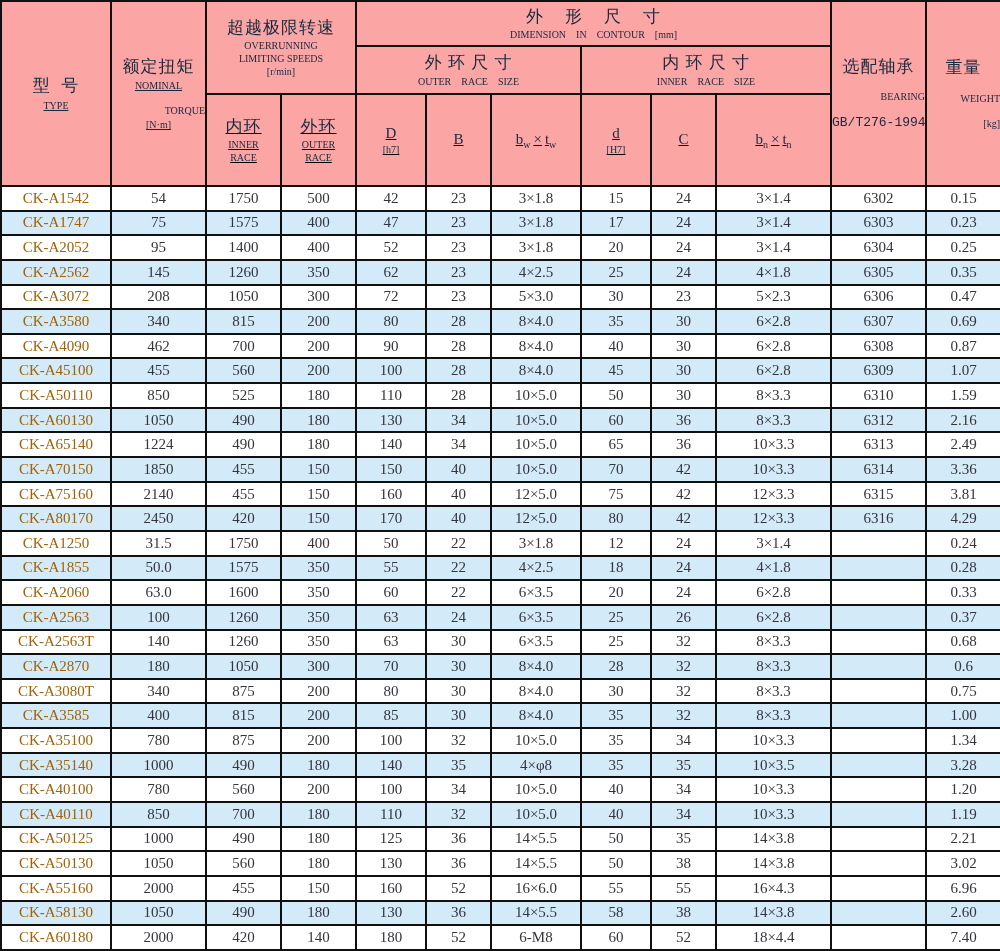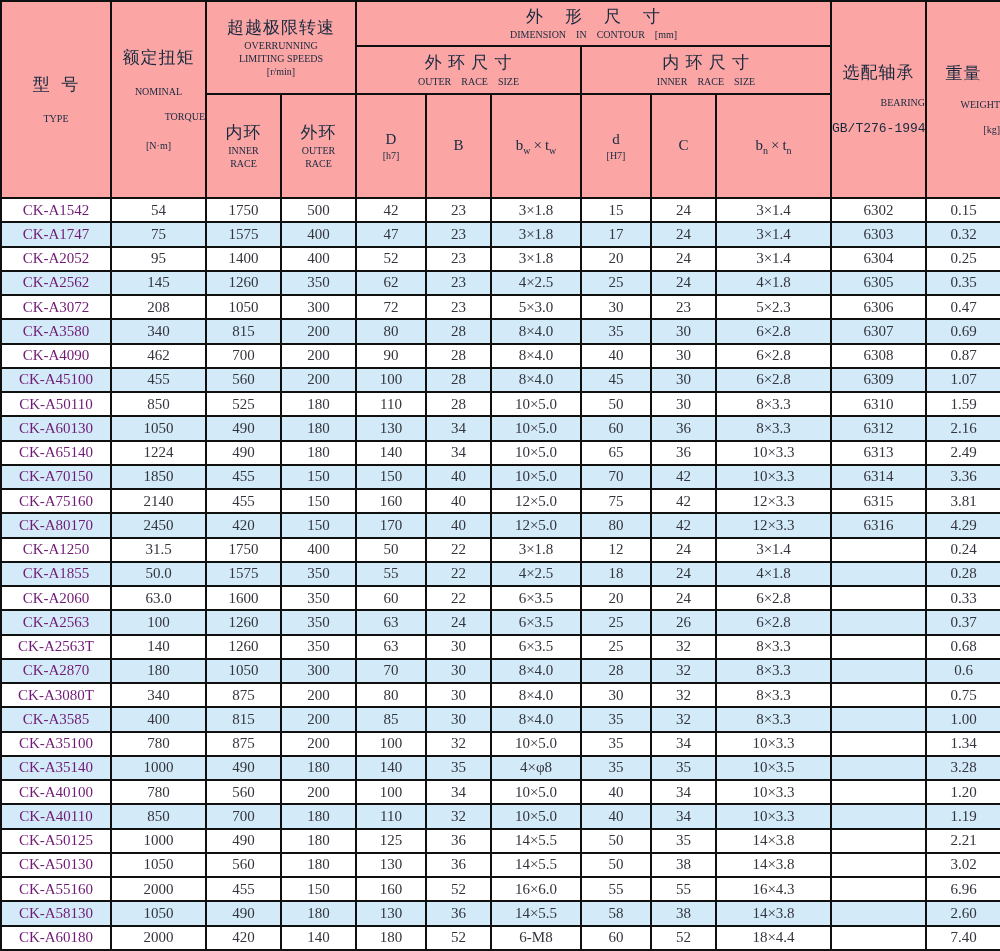--- a/index.html
+++ b/index.html
@@ -10,36 +10,36 @@
     font-family:"Liberation Serif","DejaVu Serif",serif;
   }
   .spec th, .spec td {
     border:2px solid #101010; padding:0;
     text-align:center; vertical-align:middle;
     overflow:hidden;
   }
   .spec thead th { background:#fca5a5; color:#16293e; font-weight:normal; }
   .spec thead tr.h1 { height:45px; }
   .spec thead tr.h2 { height:48px;margin-top:16px; }
-  .spec thead tr.h3 { height:104px; }
+  .spec thead tr.h3 { height:92px;text-decoration:underline; }
   .line { display:block; white-space:pre; line-height:1.3; }
   .zh  { font-size:17px; letter-spacing:1px; }
   .en  { font-size:10px; }
   .sm  { font-size:13px;font-family:Liberation Mono, monospace; }
-  .gap { margin-top:16px; }
+  .gap { margin-top:1px;text-decoration:underline; }
   .biggap { margin-top:12px;text-align:right; }
   .formula { font-size:15px; }
   .formula sub { font-size:10px; }
   .formula .times { padding:0 3px; }
   .spec tbody td {
     font-size:15px; color:#33343c; background:#ffffff;
     height:22px;
   }
   .spec tbody tr.alt td { background:#d3eaf8; }
-  .spec tbody td.type-col { font-size:15px; color:#701a75;margin-top:24px; }
+  .spec tbody td.type-col { font-size:15px; color:#a16207;margin-top:24px; }
 </style>
 </head>
 <body>
 
 <table class="spec">
   <colgroup>
     <col style="width:110px">
       <col style="width:95px">
       <col style="width:75px">
       <col style="width:75px">
@@ -148,21 +148,21 @@
         <td>75</td>
         <td>1575</td>
         <td>400</td>
         <td>47</td>
         <td>23</td>
         <td>3×1.8</td>
         <td>17</td>
         <td>24</td>
         <td>3×1.4</td>
         <td>6303</td>
-        <td>0.32</td>
+        <td>0.23</td>
       </tr>
       <tr>
         <td class="type-col">CK-A2052</td>
         <td>95</td>
         <td>1400</td>
         <td>400</td>
         <td>52</td>
         <td>23</td>
         <td>3×1.8</td>
         <td>20</td>

